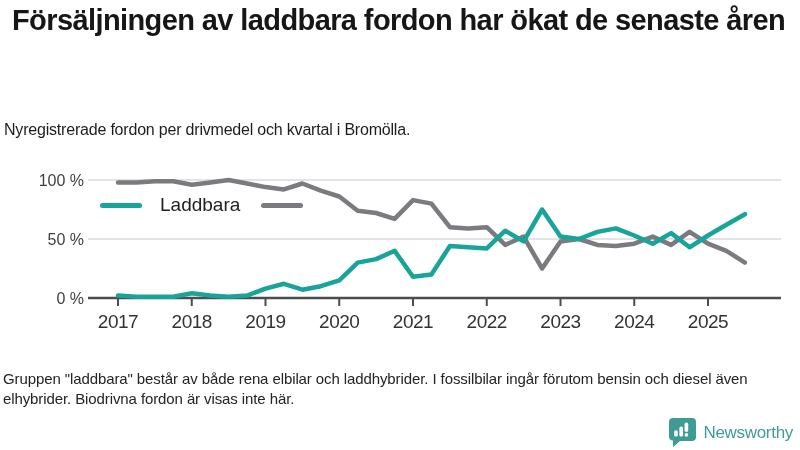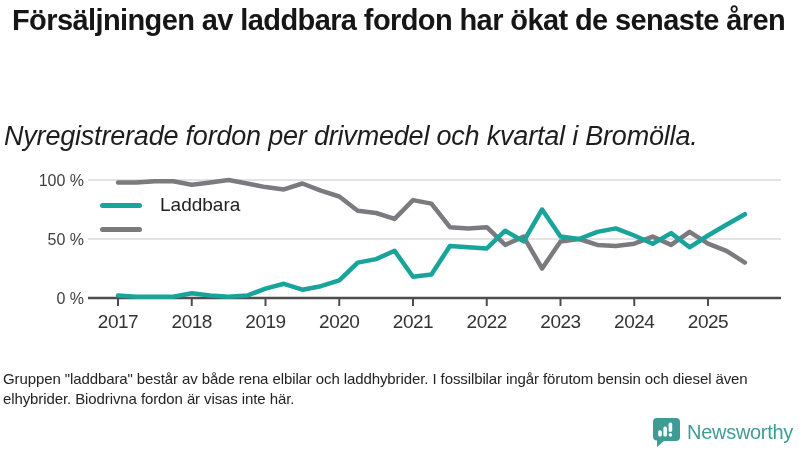--- a/index.html
+++ b/index.html
@@ -8,44 +8,44 @@
     background:#ffffff;font-family:"Liberation Sans",sans-serif;
     -webkit-font-smoothing:antialiased;
   }
   .title{
     position:absolute;left:12px;top:4px;width:792px;margin:0;
     font-size:29px;line-height:1.16;font-weight:bold;color:#161616;
     letter-spacing:-0.6px;
   }
   .subtitle{
     position:absolute;left:4px;top:121px;width:792px;margin:0;
-    font-size:27px;color:#1d1d1d;font-weight:normal;letter-spacing:-0.2px;font-style:italic;
+    font-size:16px;color:#1d1d1d;font-weight:normal;letter-spacing:-0.2px;
   }
   .chart-wrap{position:absolute;left:0;top:165px;width:800px;height:182px;}
   .chart-wrap svg{display:block;}
   .ylab{font-size:16px;fill:#3f3f3f;}
   .xlab{font-size:19px;fill:#333333;letter-spacing:-0.5px;}
   .legend{
-    position:absolute;left:96px;top:27px;display:flex;flex-direction:column;gap:7px;
+    position:absolute;left:96px;top:27px;display:flex;flex-direction:row;gap:7px;
   }
   .legend-item{
     display:flex;align-items:center;gap:18px;background:#ffffff;
     padding:2px 10px 2px 4px;
   }
   .swatch{width:42px;height:5px;border-radius:3px;flex:0 0 auto;}
   .legend-label{font-size:19px;color:#222222;}
   .note{
     position:absolute;left:3px;top:369px;width:750px;margin:0;
     font-size:15px;line-height:1.33;color:#242424;letter-spacing:-0.1px;
   }
   .logo{
     position:absolute;right:7px;bottom:3px;display:flex;align-items:center;gap:7px;
     text-decoration:none;
   }
-  .logo-text{font-size:20px;font-weight:500;letter-spacing:-0.3px;}
+  .logo-text{font-size:17px;font-weight:500;letter-spacing:-0.3px;}
 </style>
 </head>
 <body>
 
 <h1 class="title">Försäljningen av laddbara fordon har ökat de senaste åren</h1>
 <p class="subtitle">Nyregistrerade fordon per drivmedel och kvartal i Bromölla.</p>
 
 <div class="chart-wrap">
   <svg id="plot" width="800" height="182" viewBox="0 0 800 182">
       <text x="84" y="138.5" text-anchor="end" class="ylab">0 %</text>

